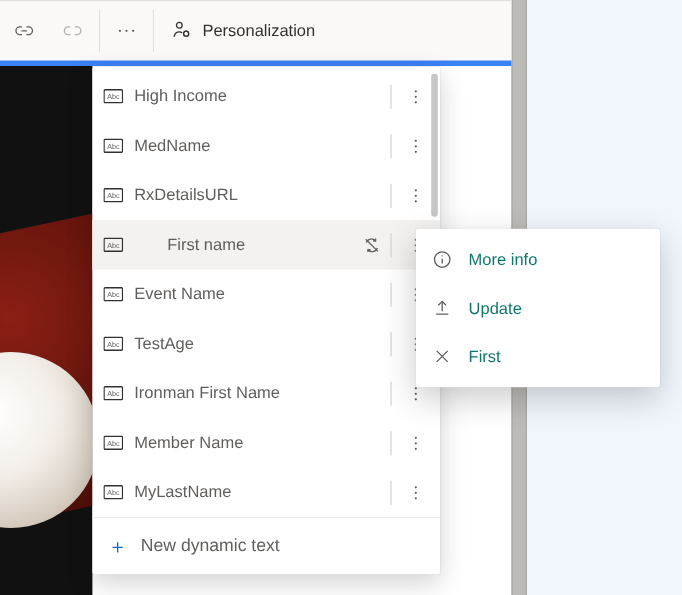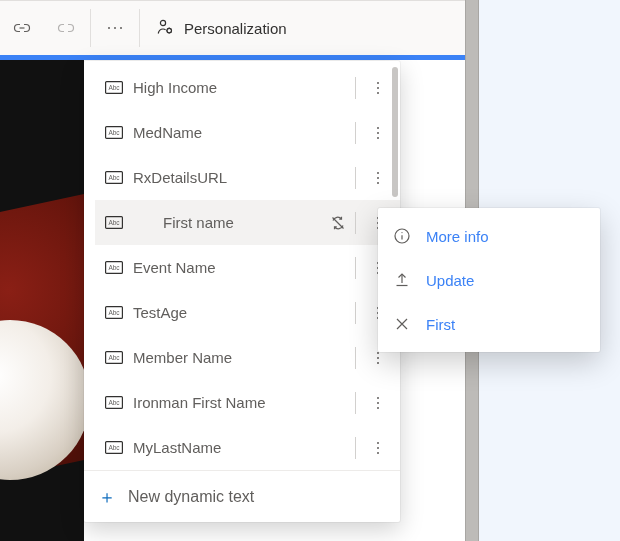--- a/index.html
+++ b/index.html
@@ -92,21 +92,20 @@
       top: 61px;
       left: 84px;
       width: 316px;
       background: #fff;
       box-shadow: 0 8px 24px rgba(0,0,0,0.18), 0 0 0 1px rgba(0,0,0,0.04);
       border-radius: 2px;
     }
     .fields-list {
       position: relative;
       padding-top: 4px;
-      padding-left: 11px;
     }
     .field-row {
       display: flex;
       align-items: center;
       height: 45px;
       padding: 0 8px 0 10px;
       gap: 10px;
       color: #323130;
       position: relative;
     }
@@ -202,21 +201,21 @@
       padding: 6px 0;
       min-width: 222px;
     }
     .cm-item {
       display: flex;
       align-items: center;
       gap: 14px;
       height: 44px;
       padding: 0 18px 0 14px;
       font-size: 15px;
-      color: #3b82f6;
+      color: #0f766e;
     }
     .cm-icon {
       width: 20px;
       height: 20px;
       flex: 0 0 20px;
       display: inline-flex;
       align-items: center;
       justify-content: center;
       color: #605e5c;
     }
@@ -419,41 +418,41 @@
         </span>
       </span>
       </div>
       <div class="field-row">
       <span class="abc-icon">
         <svg width="18" height="13" viewBox="0 0 18 13">
           <rect x="0.6" y="0.6" width="16.8" height="11.8" rx="1"></rect>
           <text x="9" y="9.4" text-anchor="middle" font-size="6.5" font-family="Segoe UI, sans-serif" fill="#605e5c" stroke="none">Abc</text>
         </svg>
       </span>
+      <span class="field-label">Ironman First Name</span>
+      <span class="row-right">
+
+        <span class="row-divider"></span>
+        <span class="more-btn">
+          <svg width="4" height="14" viewBox="0 0 4 14">
+            <circle cx="2" cy="2" r="1" fill="#605e5c" stroke="none"></circle>
+            <circle cx="2" cy="7" r="1" fill="#605e5c" stroke="none"></circle>
+            <circle cx="2" cy="12" r="1" fill="#605e5c" stroke="none"></circle>
+          </svg>
+        </span>
+      </span>
+      </div>
+      <div class="field-row">
+      <span class="abc-icon">
+        <svg width="18" height="13" viewBox="0 0 18 13">
+          <rect x="0.6" y="0.6" width="16.8" height="11.8" rx="1"></rect>
+          <text x="9" y="9.4" text-anchor="middle" font-size="6.5" font-family="Segoe UI, sans-serif" fill="#605e5c" stroke="none">Abc</text>
+        </svg>
+      </span>
       <span class="field-label">Member Name</span>
-      <span class="row-right">
-
-        <span class="row-divider"></span>
-        <span class="more-btn">
-          <svg width="4" height="14" viewBox="0 0 4 14">
-            <circle cx="2" cy="2" r="1" fill="#605e5c" stroke="none"></circle>
-            <circle cx="2" cy="7" r="1" fill="#605e5c" stroke="none"></circle>
-            <circle cx="2" cy="12" r="1" fill="#605e5c" stroke="none"></circle>
-          </svg>
-        </span>
-      </span>
-      </div>
-      <div class="field-row">
-      <span class="abc-icon">
-        <svg width="18" height="13" viewBox="0 0 18 13">
-          <rect x="0.6" y="0.6" width="16.8" height="11.8" rx="1"></rect>
-          <text x="9" y="9.4" text-anchor="middle" font-size="6.5" font-family="Segoe UI, sans-serif" fill="#605e5c" stroke="none">Abc</text>
-        </svg>
-      </span>
-      <span class="field-label">Ironman First Name</span>
       <span class="row-right">
 
         <span class="row-divider"></span>
         <span class="more-btn">
           <svg width="4" height="14" viewBox="0 0 4 14">
             <circle cx="2" cy="2" r="1" fill="#605e5c" stroke="none"></circle>
             <circle cx="2" cy="7" r="1" fill="#605e5c" stroke="none"></circle>
             <circle cx="2" cy="12" r="1" fill="#605e5c" stroke="none"></circle>
           </svg>
         </span>

